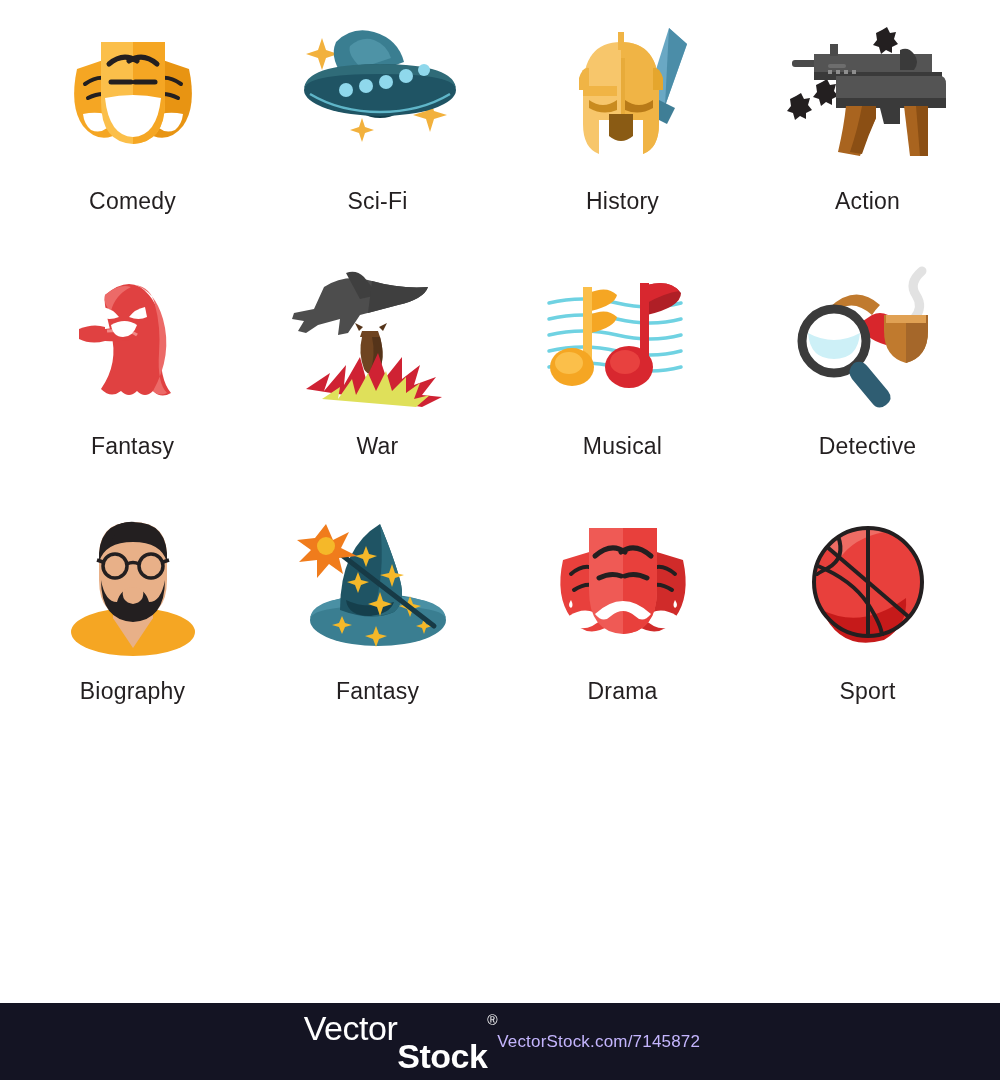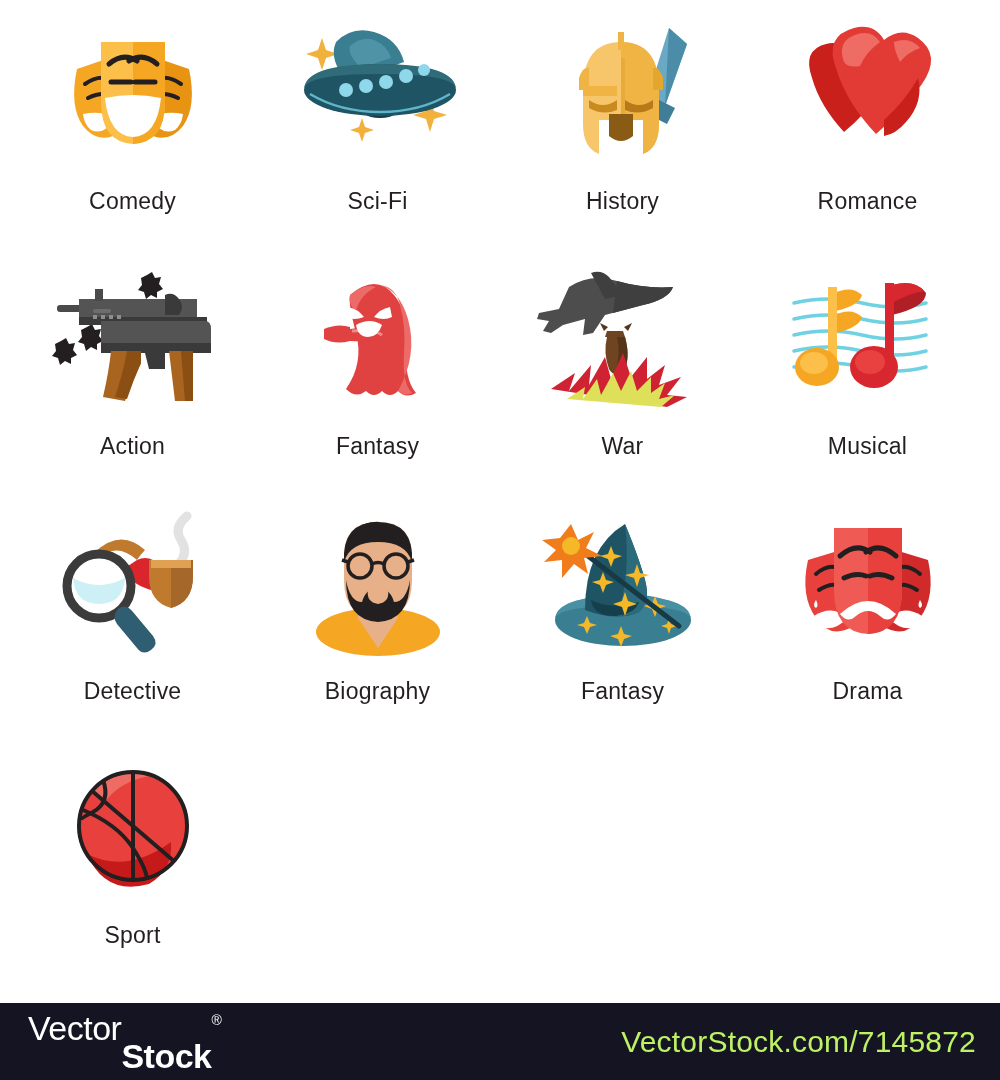--- a/index.html
+++ b/index.html
@@ -50,21 +50,21 @@
   }
   #footer {
     position: absolute;
     left: 0;
     top: 1003px;
     width: 1000px;
     height: 77px;
     background: #141423;
     display: flex;
     align-items: center;
-    justify-content: space-between;
+    justify-content: center;
     box-sizing: border-box;
     padding: 0 24px 0 28px;
   }
   .logo {
     color: #ffffff;
     font-size: 34px;
     line-height: 1;
     display: flex;
     align-items: flex-start;
     letter-spacing: -0.5px;
@@ -72,22 +72,22 @@
   .logo .thin { font-weight: 300; }
   .logo .bold { font-weight: 700; margin-top: 28px; }
   .logo .reg {
     font-size: 14px;
     line-height: 1;
     position: relative;
     top: 2px;
     font-weight: 400;
   }
   .site-url {
-    color: #bef264;
-    font-size: 30px;
+    color: #c4b5fd;
+    font-size: 17px;
     letter-spacing: .2px;
   }
 </style>
 </head>
 <body>
 
 <div id="icon-grid">
 
   <div class="cell">
     <div class="art">
@@ -155,32 +155,20 @@
         <path d="M56 86 q14 10 28 0 l0 10 q-14 6 -28 -2 z" fill="#c98b1f"></path>
         <path d="M120 86 q-14 10 -28 0 l0 10 q14 6 28 -2 z" fill="#b87a18"></path>
         <path d="M76 100 l24 0 l0 22 q-12 10 -24 0 z" fill="#8a5b14"></path>
         <path d="M84 44 l8 0 l0 56 l-8 0 z" fill="#f7c66b"></path>
         <path d="M88 44 l4 0 l0 56 l-4 0 z" fill="#e8ab3a"></path>
       </svg>
     </div>
     <div class="cap">History</div>
   </div>
 
-  <div class="cell">
-    <div class="art">
-      <svg width="180" height="160" viewBox="0 0 180 160">
-        <path d="M34 64 q-10 -28 14 -34 q16 -4 24 10 q14 -12 28 -2 q20 14 4 38 q-16 24 -38 42 q-24 -26 -32 -54 z" fill="#c9201c"></path>
-        <path d="M58 54 q-12 -32 18 -40 q20 -5 30 12 q17 -14 34 -2 q24 17 4 46 q-20 28 -46 50 q-30 -32 -40 -66 z" fill="#e23b35"></path>
-        <path d="M66 48 q-8 -22 14 -28 q14 -4 22 8 q-14 10 -20 24 q-12 2 -16 -4 z" fill="#ef6c64"></path>
-        <path d="M116 28 q16 -6 26 6 q-12 4 -20 14 q-6 -12 -6 -20 z" fill="#ef6c64"></path>
-        <path d="M106 106 q22 -20 34 -42 q6 24 -12 44 q-10 12 -22 14 z" fill="#c9201c"></path>
-      </svg>
-    </div>
-    <div class="cap">Romance</div>
-  </div>
 
 
   <div class="cell">
     <div class="art">
       <svg width="180" height="160" viewBox="0 0 180 160">
         <g fill="#231f20">
           <path d="M104 16 l5 -3 l3 6 l6 -1 l-2 7 l4 5 l-6 3 l0 6 l-6 -3 l-5 4 l-2 -7 l-6 -2 l4 -5 l-1 -7 z"></path>
           <path d="M44 68 l5 -3 l3 6 l6 -1 l-2 7 l4 5 l-6 3 l0 6 l-6 -3 l-5 4 l-2 -7 l-6 -2 l4 -5 l-1 -7 z"></path>
           <path d="M18 82 l5 -3 l3 6 l6 -1 l-2 7 l4 5 l-6 3 l0 6 l-6 -3 l-5 4 l-2 -7 l-6 -2 l4 -5 l-1 -7 z"></path>
         </g>

